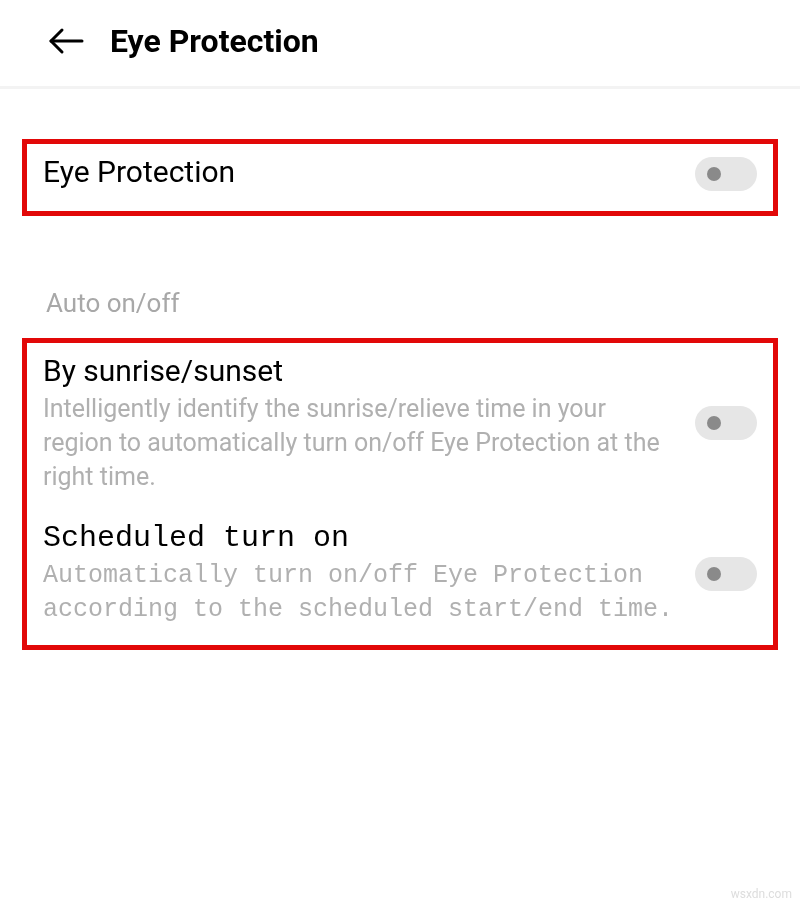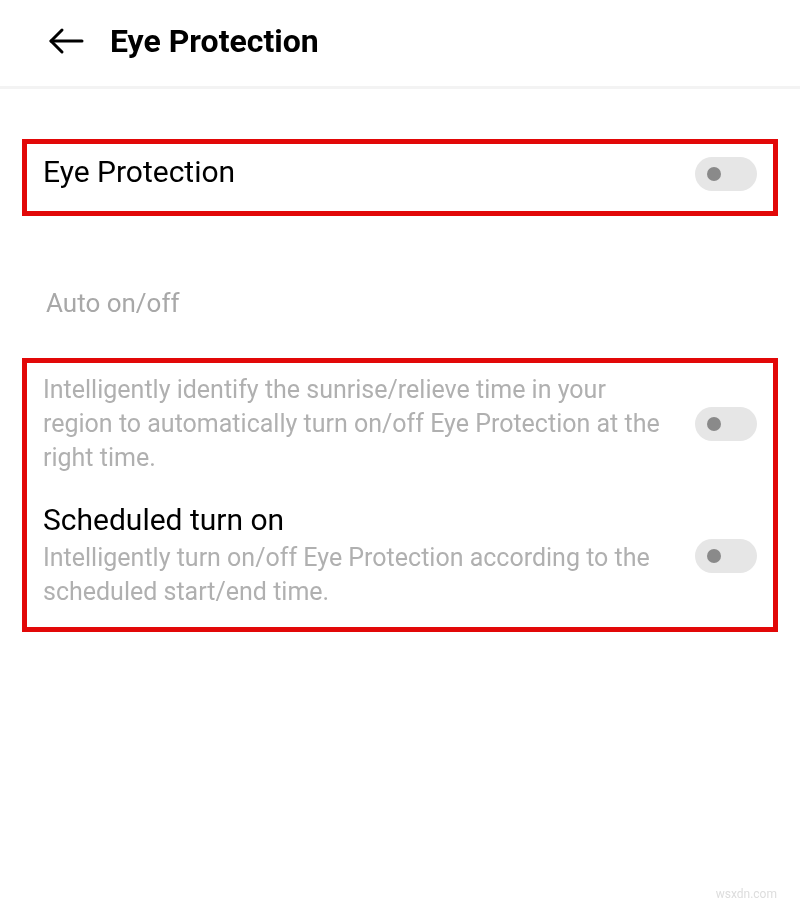--- a/index.html
+++ b/index.html
@@ -47,20 +47,21 @@
       padding: 10px 16px 18px 16px;
       margin-bottom: 12px;
     }
     .setting-row {
       display: flex;
       align-items: center;
       gap: 20px;
     }
     .setting-row + .setting-row {
       margin-top: 28px;
+      font-family: Liberation Mono, monospace;
     }
     .setting-text {
       flex: 1;
     }
     .setting-title {
       font-size: 30px;
       font-weight: 400;
       color: #000;
       margin-bottom: 4px;
     }
@@ -85,27 +86,27 @@
       top: 50%;
       transform: translateY(-50%);
       width: 14px;
       height: 14px;
       background: #8a8a8a;
       border-radius: 50%;
     }
     .section-label {
       font-size: 26px;
       color: #a8a8a8;
-      padding: 60px 0 40px 24px;
+      padding: 60px 0 20px 24px;
       font-weight: 400;
     }
     .watermark {
       position: fixed;
       bottom: 6px;
-      right: 23px;
+      right: 8px;
       font-size: 12px;
       color: #ddd;
     }
   </style>
 </head>
 <body>
 
 <div class="header">
   <div class="back-arrow">
     <svg viewBox="0 0 36 28" fill="none" stroke="#000" stroke-width="3" stroke-linecap="round" stroke-linejoin="round">
@@ -127,29 +128,30 @@
       </div>
       <div class="toggle"></div>
     </div>
   </div>
 
   <div class="section-label">Auto on/off</div>
 
   <div class="highlight-box">
     <div class="setting-row">
       <div class="setting-text">
+        <div class="setting-title">By sunrise/sunset</div>
         <div class="setting-desc">Intelligently identify the sunrise/relieve time in your region to automatically turn on/off Eye Protection at the right time.</div>
       </div>
       <div class="toggle"></div>
     </div>
 
     <div class="setting-row">
       <div class="setting-text">
         <div class="setting-title">Scheduled turn on</div>
-        <div class="setting-desc">Intelligently turn on/off Eye Protection according to the scheduled start/end time.</div>
+        <div class="setting-desc">Automatically turn on/off Eye Protection according to the scheduled start/end time.</div>
       </div>
       <div class="toggle"></div>
     </div>
   </div>
 
 </div>
 
 <div class="watermark">wsxdn.com</div>
 
 </body></html>

